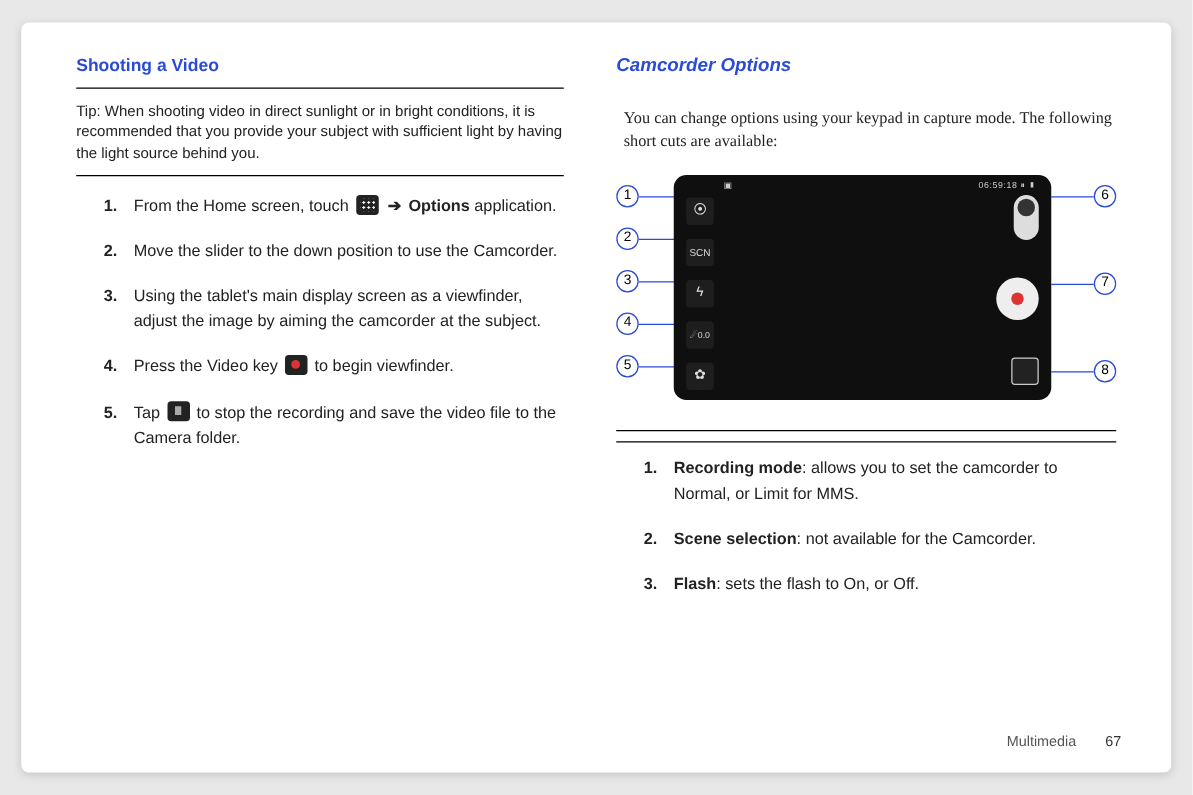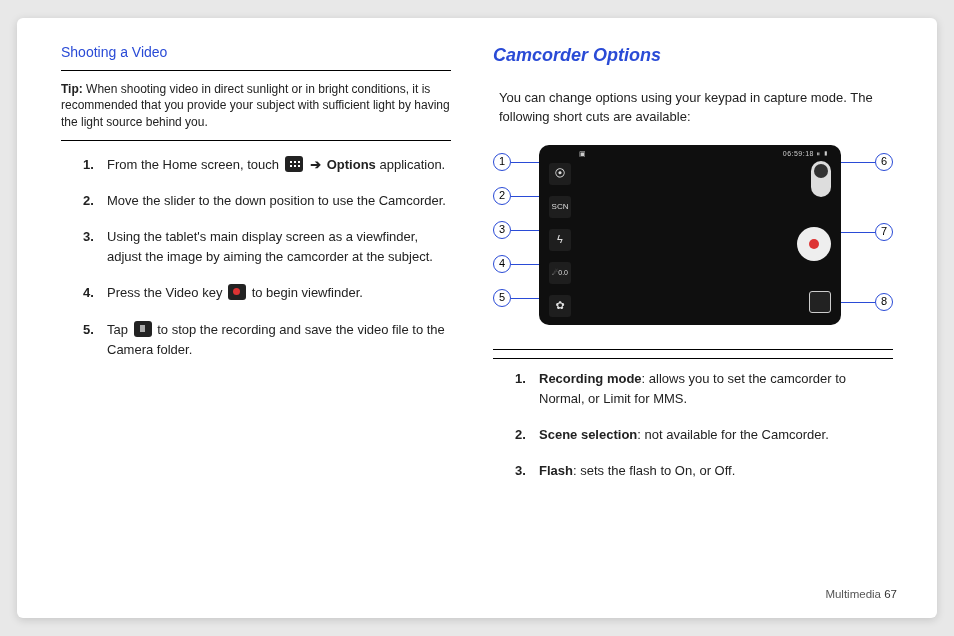--- a/index.html
+++ b/index.html
@@ -28,63 +28,63 @@
     flex: 1;
     padding: 0 10px;
     font-size: 13px;
     color: #222;
     line-height: 1.45;
   }
   .col-left { padding-right: 24px; }
   .col-right { padding-left: 18px; }
   .h-blue {
     color: #2a4bd6;
-    font-weight: normal;
+    font-weight: bold;
     font-size: 14px;
     margin-bottom: 8px;
   }
   .h-blue-italic {
     color: #2a4bd6;
     font-weight: bold;
     font-style: italic;
-    font-size: 18px;
+    font-size: 15px;
     margin-bottom: 21px;
   }
   hr.rule {
     border: 0;
     border-top: 1.5px solid #000;
     margin: 6px 0 8px 0;
   }
   hr.rule-thin {
     border: 0;
     border-top: 1px solid #000;
     margin: 6px 0 8px 0;
   }
   .tipbox, .notebox {
     font-size: 12px;
     line-height: 1.35;
     padding: 2px 0 4px 0;
   }
-  .tipbox b, .notebox b { font-weight: bold; }
+  .tipbox b, .notebox b { font-weight: normal; }
   ol.steps {
     list-style: none;
     padding: 0;
     margin: 14px 0 0 22px;
   }
   ol.steps > li {
     display: flex;
     margin-bottom: 16px;
     line-height: 1.55;
   }
   ol.steps .num {
     font-weight: bold;
     min-width: 24px;
   }
   ol.steps .txt { flex: 1; }
-  .intro { margin: 10px 0 10px 6px; }
+  .intro { margin: 10px 0 10px 6px; font-family: Liberation Serif, serif; }
   .smallicon {
     display: inline-block;
     width: 18px;
     height: 16px;
     background: #222;
     border-radius: 3px;
     vertical-align: -3px;
     position: relative;
     margin: 0 2px;
   }
@@ -113,21 +113,21 @@
     background: #aaa;
   }
   .arrow { font-weight: bold; margin: 0 2px; }
   .footer {
     position: absolute;
     bottom: 18px;
     right: 40px;
     font-size: 11.5px;
     color: #555;
   }
-  .footer span:last-child { color: #333; }
+  .footer span:last-child { margin-left: 20px; color: #333; }
 
   
   .diagram-wrap {
     position: relative;
     width: 400px;
     height: 200px;
     margin: 6px auto 12px auto;
   }
   .device {
     position: absolute;

